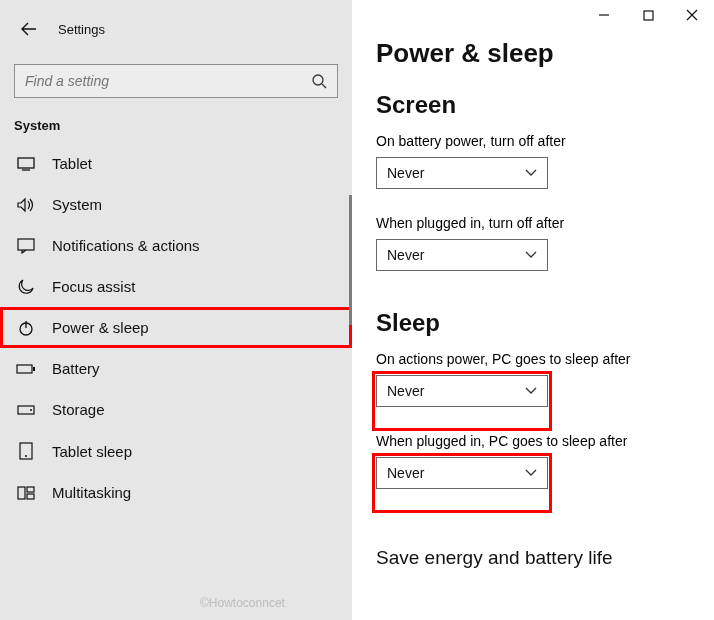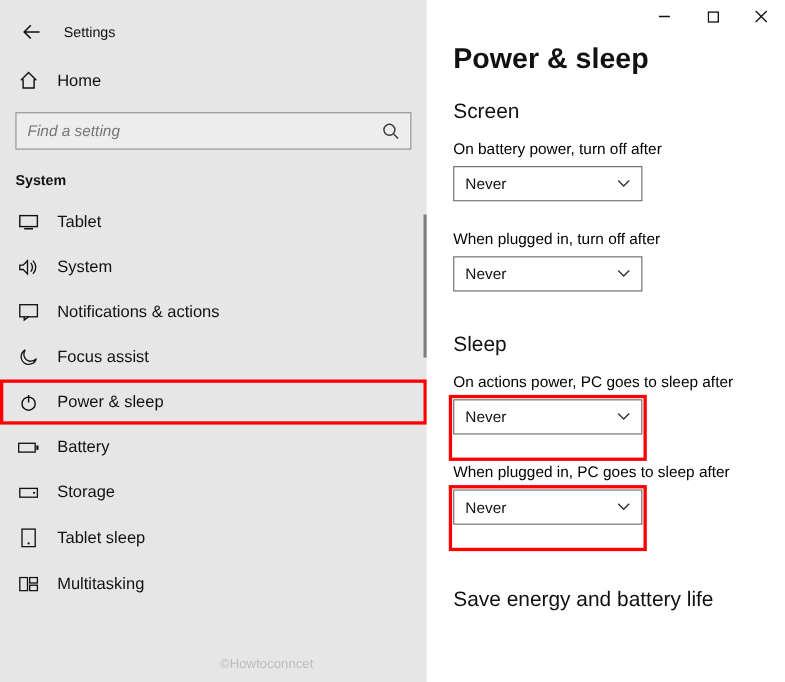--- a/index.html
+++ b/index.html
@@ -10,21 +10,21 @@
     height: 620px;
     overflow: hidden;
     position: relative;
   }
   .window {
     display: flex;
     width: 100%;
     height: 100%;
   }
   .sidebar {
-    width: 388px;
+    width: 352px;
     background: #e6e6e6;
     padding-top: 10px;
     position: relative;
   }
   .titlebar {
     display: flex;
     align-items: center;
     padding: 8px 14px 14px 18px;
   }
   .back-btn {
@@ -122,22 +122,22 @@
     overflow: hidden;
   }
   .page-title {
     font-size: 26px;
     font-weight: 600;
     color: #111;
     margin-bottom: 22px;
     margin-top: 10px;
   }
   .group-title {
-    font-size: 19px;
-    font-weight: 400;
+    font-size: 24px;
+    font-weight: 700;
     color: #111;
     margin-bottom: 14px;
     margin-top: 18px;
   }
   .setting-label {
     font-size: 14px;
     color: #000000;
     margin-bottom: 8px;
     margin-top: 6px;
   }
@@ -183,28 +183,20 @@
   <div class="sidebar">
     <div class="titlebar">
       <div class="back-btn">
         <svg width="16" height="16" viewBox="0 0 16 16">
             <path d="M7 2 L1 8 L7 14 M1 8 H15" stroke="#111" stroke-width="1.4" fill="none"></path>
           </svg>
       </div>
       <div class="title">Settings</div>
     </div>
 
-    <div class="home-row">
-      <span class="nav-icon">
-        <svg width="18" height="18" viewBox="0 0 18 18">
-            <path d="M2 9 L9 2 L16 9 M4 8 V16 H14 V8" stroke="#111" stroke-width="1.3" fill="none"></path>
-          </svg>
-      </span>
-      <span class="home-label">Home</span>
-    </div>
 
     <div class="search-wrap">
       <div class="search-box">
         <input type="text" placeholder="Find a setting" style="">
         <span class="search-icon">
           <svg width="16" height="16" viewBox="0 0 16 16">
               <circle cx="7" cy="7" r="5" stroke="#333" stroke-width="1.3" fill="none"></circle>
               <path d="M11 11 L15 15" stroke="#333" stroke-width="1.3"></path>
             </svg>
         </span>

